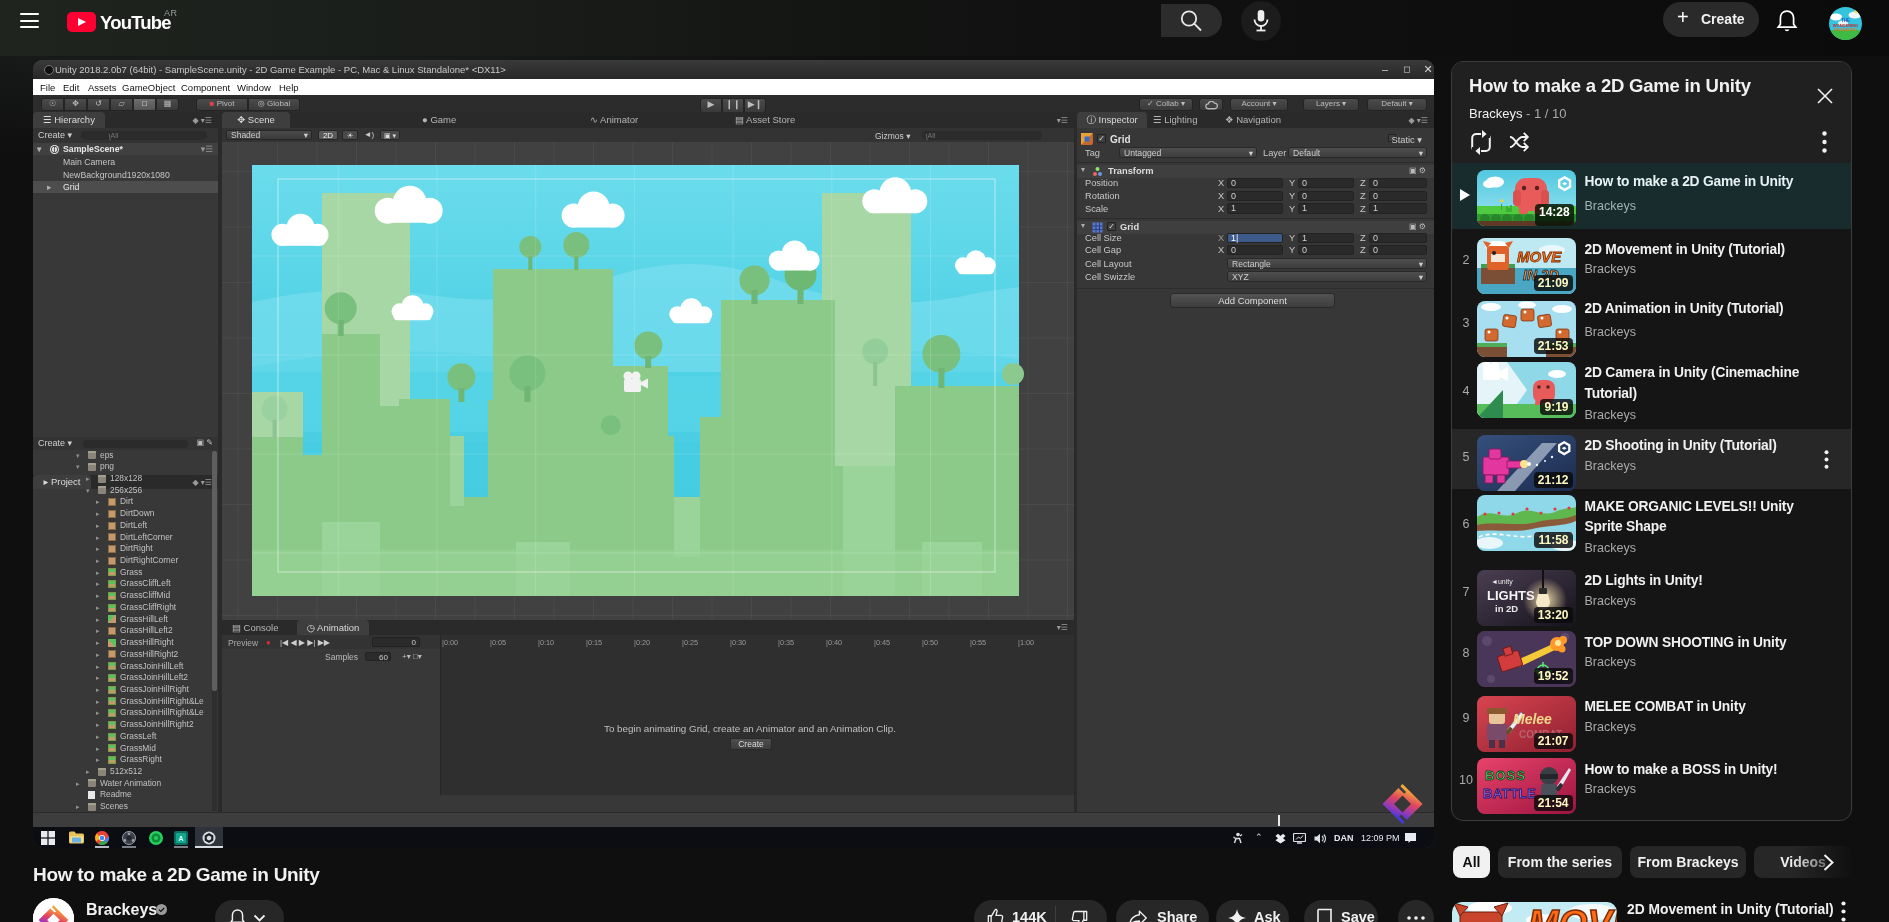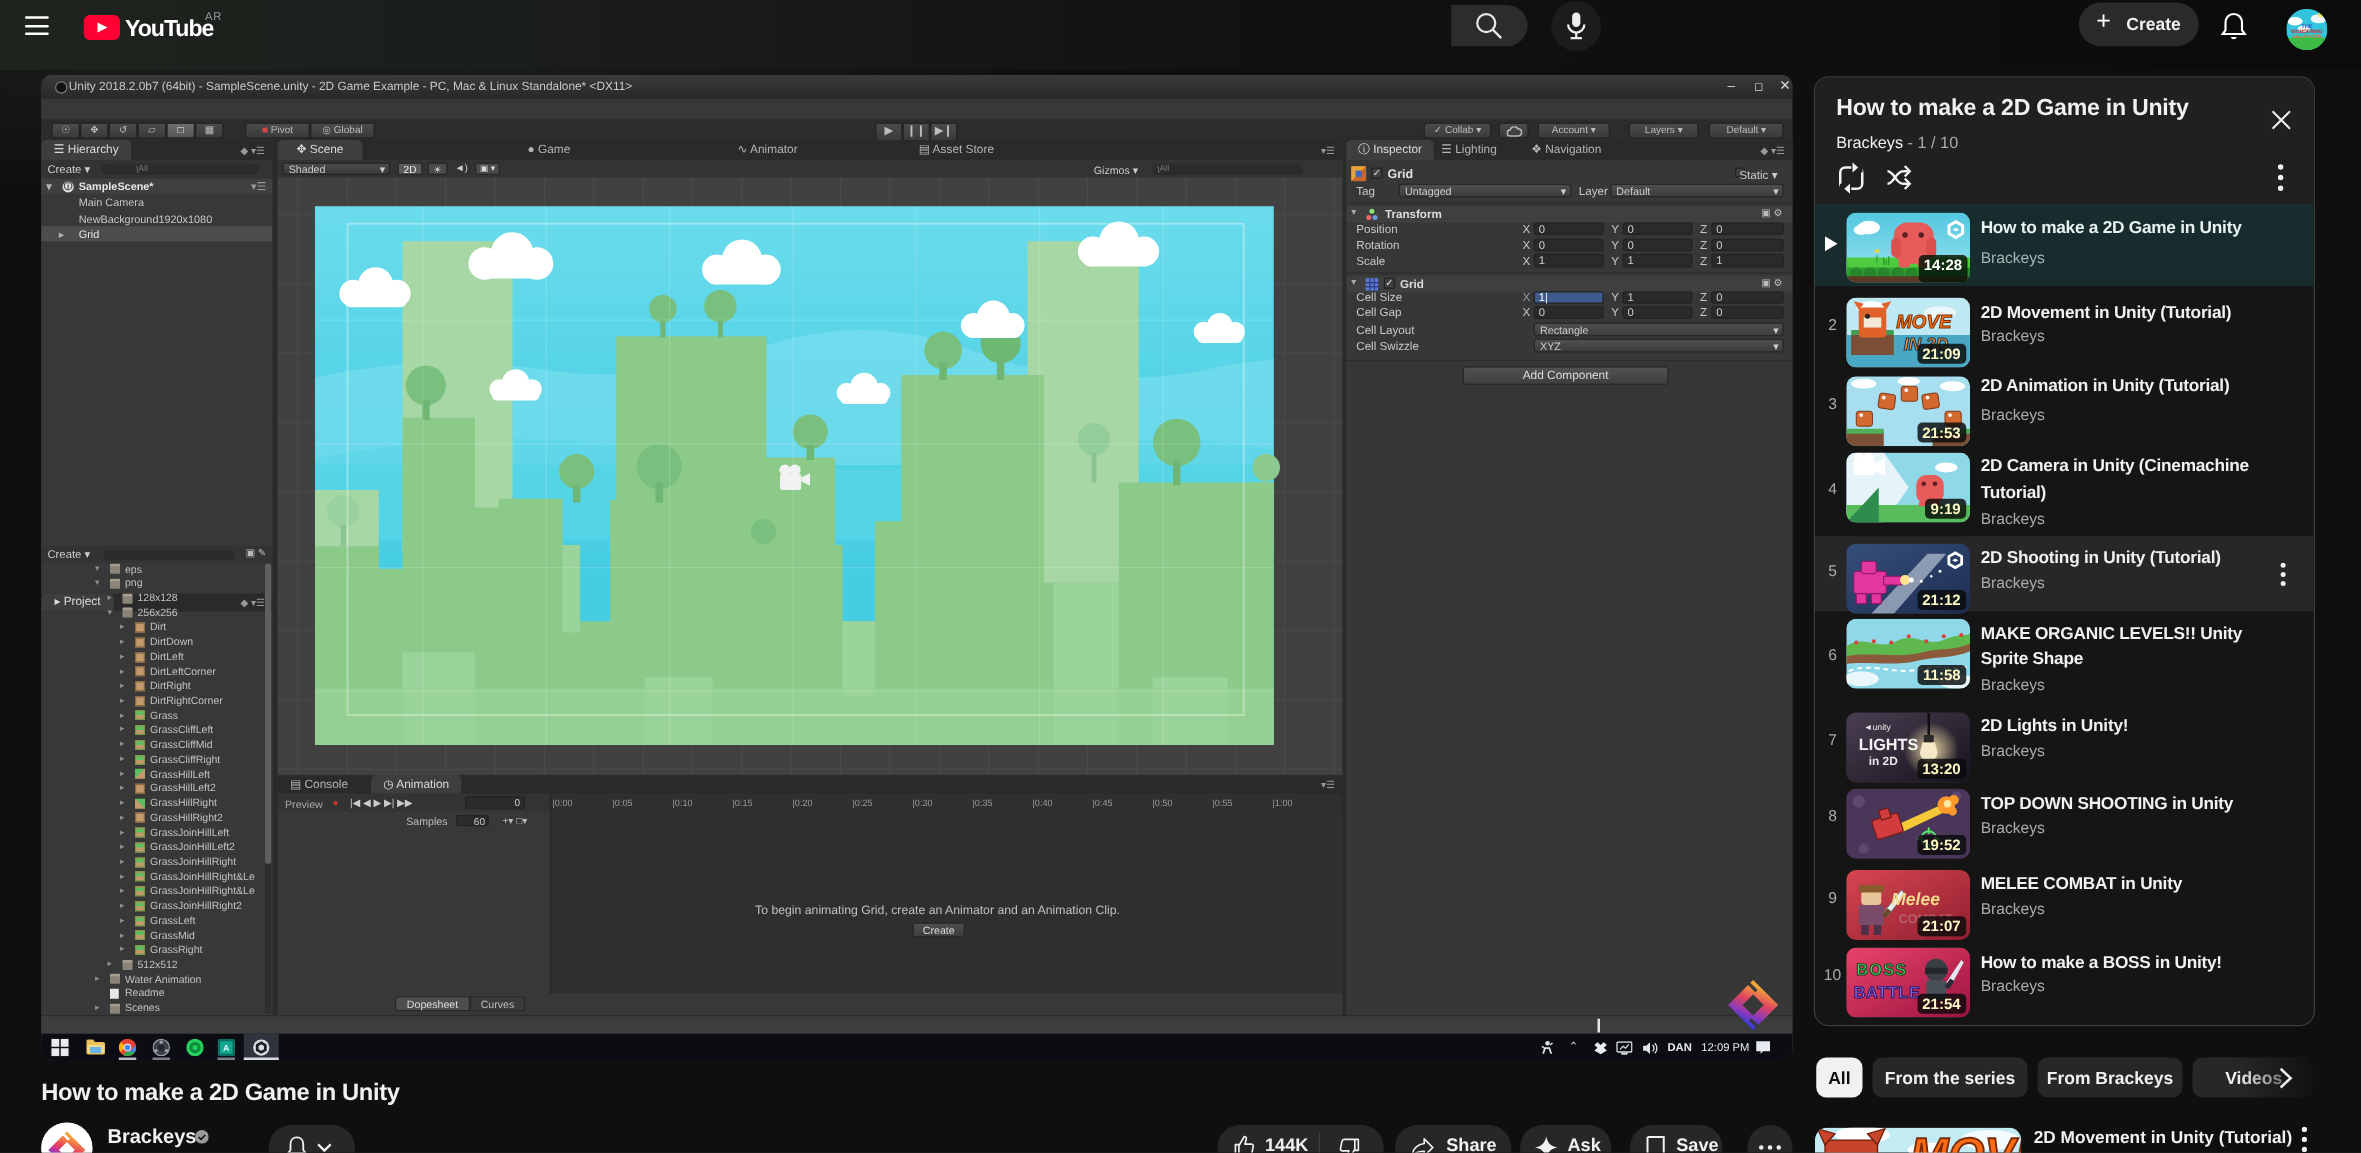--- a/index.html
+++ b/index.html
@@ -639,20 +639,29 @@
       <circle cx="2.5" cy="18.5" r="2.1"></circle>
     </g>
   </svg>
 <div id="player">
   <div class="p" id="tbar">
     <div class="ico"></div>
     <div class="tt">Unity 2018.2.0b7 (64bit) - SampleScene.unity - 2D Game Example - PC, Mac &amp; Linux Standalone* &lt;DX11&gt;</div>
     <div class="wb" style="left:1341px">–</div>
     <div class="wb" style="left:1363px;font-size:9px">◻</div>
     <div class="wb" style="left:1384px">✕</div>
+  </div>
+  <div class="p" id="menub">
+    <span style="left:7px">File</span>
+      <span style="left:30px">Edit</span>
+      <span style="left:55px">Assets</span>
+    <span style="left:89px">GameObject</span>
+      <span style="left:148px">Component</span>
+      <span style="left:204px">Window</span>
+    <span style="left:246px">Help</span>
   </div>
   <div class="p" id="toolb">
     <div class="tbtn" style="left:8px;width:23px;border-radius:3px 0 0 3px;">☉</div>
     <div class="tbtn" style="left:31px;width:23px;">✥</div>
     <div class="tbtn" style="left:54px;width:23px;">↺</div>
     <div class="tbtn" style="left:77px;width:23px;">▱</div>
     <div class="tbtn" style="left:100px;width:23px;background:linear-gradient(#6e6e6e,#555);color:#eee;">□</div>
     <div class="tbtn" style="left:123px;width:23px;border-radius:0 3px 3px 0;">▦</div>
     <div class="tbtn" style="left:163px;width:52px;border-radius:3px 0 0 3px;"><span style="color:#d44">■</span> Pivot</div>
     <div class="tbtn" style="left:215px;width:52px;border-radius:0 3px 3px 0;">◎ Global</div>
@@ -1075,24 +1084,20 @@
     </div>
     <div style="position:absolute;left:0;top:29px;width:218px;height:146px;background:#383838;">
       <span style="position:absolute;left:103px;top:3px;color:#bbb;font-size:8.5px;">Samples</span>
       <div style="position:absolute;left:143px;top:3px;width:26px;height:9px;background:#2b2b2b;border:1px solid #222;border-radius:2px;color:#ccc;font-size:8px;line-height:9px;text-align:right;padding-right:2px;">60</div>
       <span style="position:absolute;left:180px;top:3px;color:#bbb;font-size:8px;">+▾ □▾</span>
     </div>
     <div style="position:absolute;left:218px;top:29px;width:634px;height:146px;background:#2f2f2f;border-left:1px solid #262626;">
       <div style="position:absolute;left:99px;top:74px;width:420px;text-align:center;color:#c0c0c0;font-size:9.8px;">To begin animating Grid, create an Animator and an Animation Clip.</div>
       <div style="position:absolute;left:289px;top:89px;width:42px;height:12px;background:linear-gradient(#4e4e4e,#3d3d3d);border:1px solid #292929;border-radius:2px;color:#ddd;font-size:8.5px;text-align:center;line-height:11px;">Create</div>
     </div>
-    <div style="position:absolute;left:0;top:175px;width:852px;height:17px;background:#383838;">
-      <div style="position:absolute;left:94px;top:2px;width:60px;height:12px;background:#4e4e4e;border:1px solid #2a2a2a;border-radius:2px 0 0 2px;color:#ddd;font-size:8.5px;text-align:center;line-height:11px;">Dopesheet</div>
-      <div style="position:absolute;left:154px;top:2px;width:44px;height:12px;background:#3a3a3a;border:1px solid #2a2a2a;border-radius:0 2px 2px 0;color:#bbb;font-size:8.5px;text-align:center;line-height:11px;">Curves</div>
-    </div>
   </div>
   <div class="p" id="insp">
     <div style="position:absolute;left:0;top:0;width:357px;height:16px;" class="tabbar">
       <div class="tab" style="left:0;width:70px;">ⓘ Inspector</div>
       <div class="tabghost" style="left:76px;">☰ Lighting</div>
       <div class="tabghost" style="left:148px;">❖ Navigation</div>
       <div style="position:absolute;right:6px;top:4px;color:#999;font-size:8px;">◆ ▾☰</div>
     </div>
     <div class="irow" style="top:20px;height:15px;">
       <svg style="position:absolute;left:3px;top:0" width="14" height="14" viewBox="0 0 14 14">

